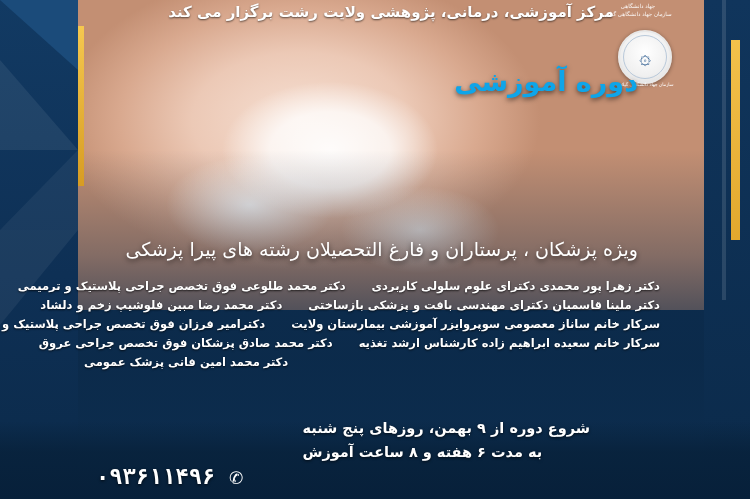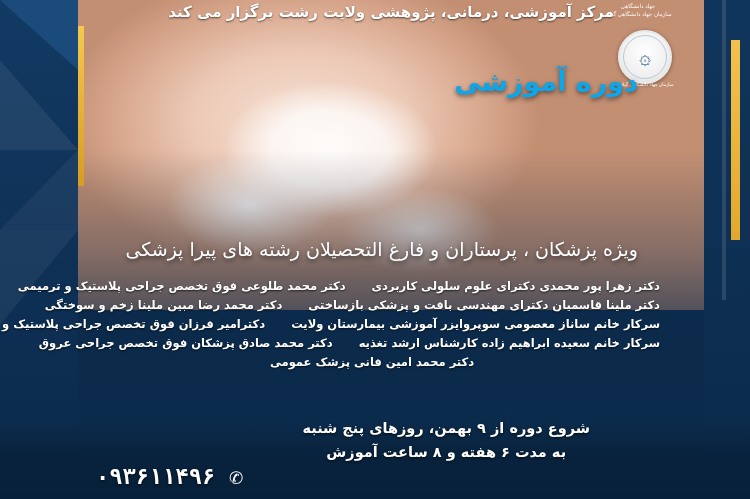--- a/index.html
+++ b/index.html
@@ -109,30 +109,30 @@
   }
   .sp-row{
     display:flex;justify-content:flex-start;align-items:center;
     gap:26px;
     color:#ffffff;font-size:11.5px;font-weight:bold;
     padding:2.6px 0;
     text-shadow:0 1px 2px rgba(0,0,0,.7);
     white-space:nowrap;
   }
   .sp-row .cell{flex:0 0 auto;}
-  .sp-row.single{justify-content:center;}
+  .sp-row.single{justify-content:flex-end;}
   
   .bottom-band{
     position:absolute;left:0;bottom:0;width:750px;height:78px;
     background:linear-gradient(180deg, rgba(11,42,74,0) 0%, rgba(8,34,60,.9) 40%, #07203a 100%);
   }
   .schedule{
     position:absolute;right:160px;bottom:34px;
     color:#ffffff;font-size:14.5px;font-weight:bold;line-height:1.65;
-    text-align:center;
+    text-align:left;
     text-shadow:0 1px 3px rgba(0,0,0,.7);
   }
   .phone-wrap{
     position:absolute;left:96px;bottom:8px;display:flex;align-items:center;gap:8px;
   }
   .phone-icon{
     width:26px;height:26px;border-radius:50%;
     display:flex;align-items:center;justify-content:center;
     color:#ffffff;font-size:17px;
   }
@@ -185,21 +185,21 @@
 
   <div class="subtitle">ویژه پزشکان ، پرستاران و فارغ التحصیلان رشته های پیرا پزشکی</div>
 
   <div class="speakers">
     <div class="sp-row">
       <span class="cell">دکتر زهرا پور محمدی دکترای علوم سلولی کاربردی</span>
       <span class="cell">دکتر محمد طلوعی فوق تخصص جراحی پلاستیک و ترمیمی</span>
     </div>
     <div class="sp-row">
       <span class="cell">دکتر ملینا قاسمیان دکترای مهندسی بافت و پزشکی بازساختی</span>
-      <span class="cell">دکتر محمد رضا مبین ملینا زخم و سوختگی</span>
+      <span class="cell">دکتر محمد رضا مبین فلوشیپ زخم و دلشاد</span>
     </div>
     <div class="sp-row">
       <span class="cell">سرکار خانم ساناز معصومی سوپروایزر آموزشی بیمارستان ولایت</span>
       <span class="cell">دکترامیر فرزان فوق تخصص جراحی پلاستیک و ترمیمی</span>
     </div>
     <div class="sp-row">
       <span class="cell">سرکار خانم سعیده ابراهیم زاده کارشناس ارشد تغذیه</span>
       <span class="cell">دکتر محمد صادق پزشکان فوق تخصص جراحی عروق</span>
     </div>
     <div class="sp-row single">

